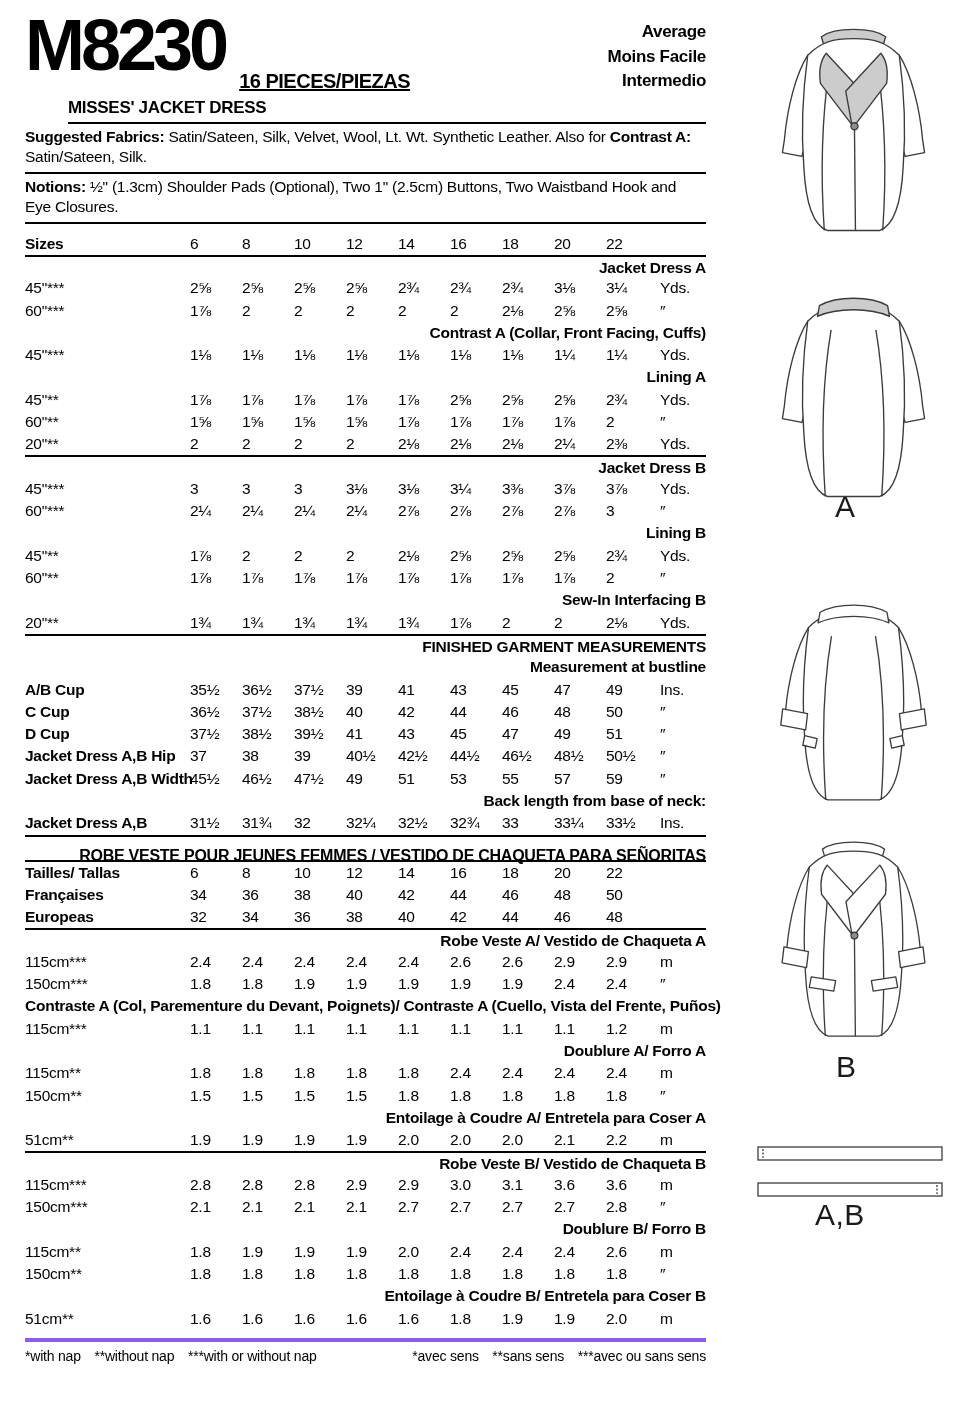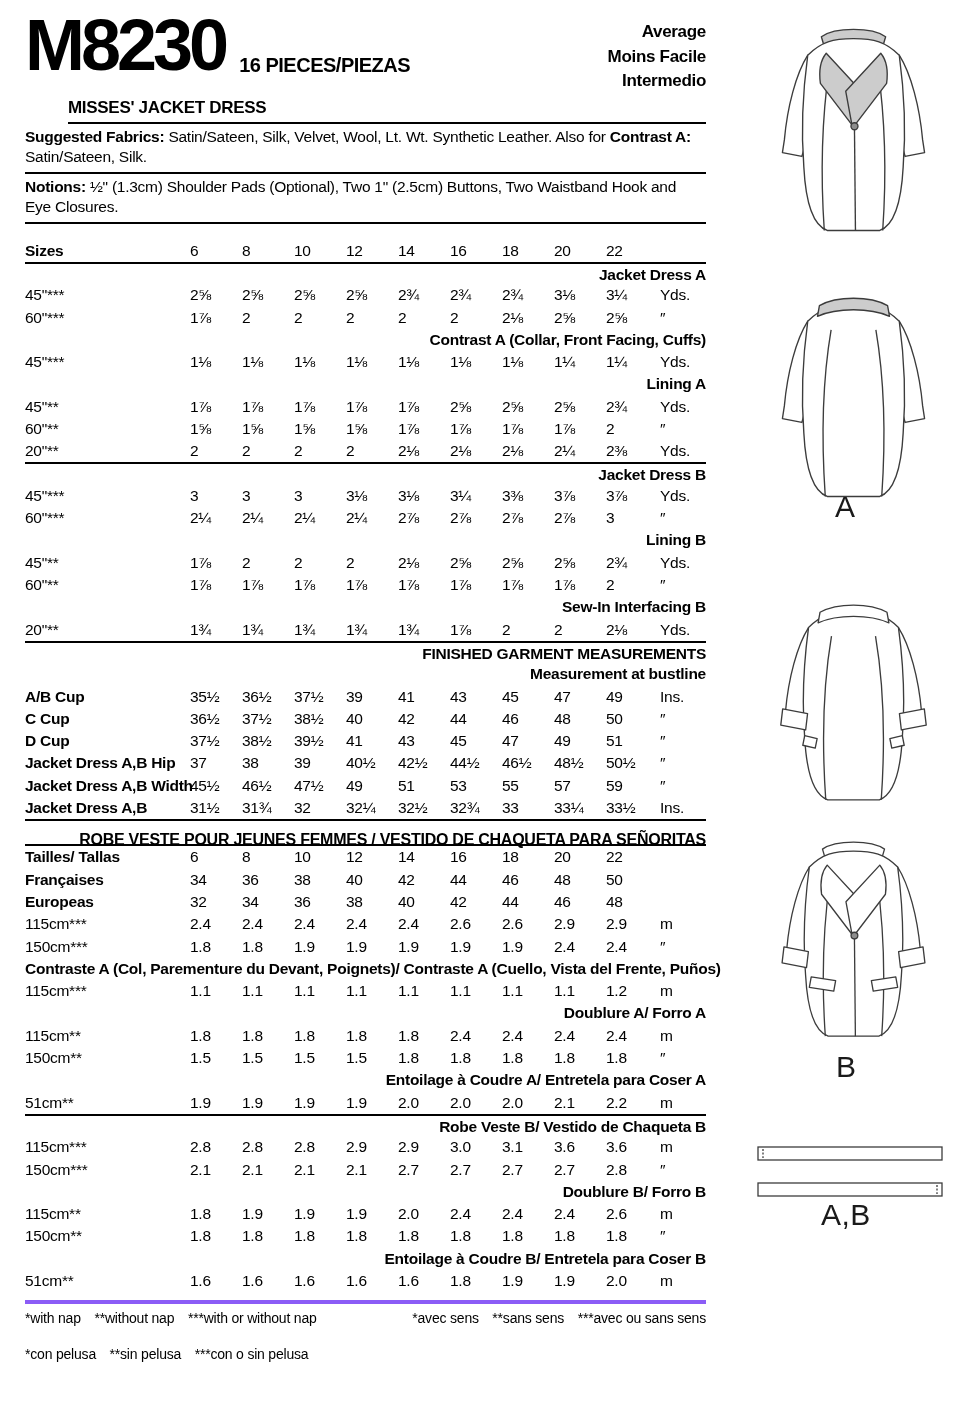--- a/index.html
+++ b/index.html
@@ -4,31 +4,31 @@
 <style>
   * { box-sizing: border-box; }
   html,body { margin:0; padding:0; background:#fff; }
   body { width:963px; height:1405px; font-family:"Liberation Sans",sans-serif; color:#000; }
   .page { position:relative; width:963px; height:1385px; overflow:hidden; background:#fff; }
 
   .main { position:absolute; left:25px; top:12px; width:681px; }
 
   .brand-row { display:flex; align-items:flex-start; }
   .m-number { font-size:72px; font-weight:bold; letter-spacing:-4px; line-height:0.92; }
-  .pieces { font-size:20px; font-weight:bold; letter-spacing:-0.5px; margin:42px 0 0 14px; }
+  .pieces { font-size:20px; font-weight:bold; letter-spacing:-0.5px; margin:58px 0 0 14px;text-decoration:underline; }
   .difficulty { margin-left:auto; text-align:right; font-size:17px; font-weight:bold;
                 line-height:1.45; letter-spacing:-0.3px; padding-top:8px; }
 
   .garment-title { font-size:17px; font-weight:bold; letter-spacing:-0.3px;
                    border-bottom:2px solid #000; padding:2px 0 4px; margin-top:2px;margin-left:43px; }
   .para { font-size:15.5px; letter-spacing:-0.25px; line-height:1.3;
           border-bottom:2px solid #000; padding:3px 0 5px; }
   .para .lead { font-weight:bold; }
 
-  .size-table { margin-top:15px; font-size:15.5px; letter-spacing:-0.25px; }
+  .size-table { margin-top:8px; font-size:15.5px; letter-spacing:-0.25px; }
   .trow { display:grid; grid-template-columns:165px repeat(9,52px) 1fr;
           height:22.3px; align-items:center; }
   .trow.sec { display:block; font-weight:bold; white-space:nowrap; line-height:22.3px;text-align:right; }
   .trow.rule { border-top:2.5px solid #000; }
   .trow.band { font-weight:bold; font-size:16px; height:27px; line-height:22px; padding-top:8px;
                border-top:2.5px solid #000; border-bottom:2.5px solid #000; }
   .rlabel { white-space:nowrap; }
   .rlabel.b { font-weight:bold; }
   .vcell { white-space:nowrap; }
   .ucell { white-space:nowrap; padding-left:2px; }
@@ -289,20 +289,21 @@
           <div class="vcell">46½</div>
           <div class="vcell">47½</div>
           <div class="vcell">49</div>
           <div class="vcell">51</div>
           <div class="vcell">53</div>
           <div class="vcell">55</div>
           <div class="vcell">57</div>
           <div class="vcell">59</div>
           <div class="ucell">″</div>
         </div>
+        <div class="trow sec">Back length from base of neck:</div>
         <div class="trow">
           <div class="rlabel b">Jacket Dress A,B</div>
           <div class="vcell">31½</div>
           <div class="vcell">31¾</div>
           <div class="vcell">32</div>
           <div class="vcell">32¼</div>
           <div class="vcell">32½</div>
           <div class="vcell">32¾</div>
           <div class="vcell">33</div>
           <div class="vcell">33¼</div>
@@ -342,20 +343,21 @@
           <div class="vcell">34</div>
           <div class="vcell">36</div>
           <div class="vcell">38</div>
           <div class="vcell">40</div>
           <div class="vcell">42</div>
           <div class="vcell">44</div>
           <div class="vcell">46</div>
           <div class="vcell">48</div>
           <div class="ucell"></div>
         </div>
+        <div class="trow sec rule">Robe Veste A/ Vestido de Chaqueta A</div>
         <div class="trow">
           <div class="rlabel">115cm***</div>
           <div class="vcell">2.4</div>
           <div class="vcell">2.4</div>
           <div class="vcell">2.4</div>
           <div class="vcell">2.4</div>
           <div class="vcell">2.4</div>
           <div class="vcell">2.6</div>
           <div class="vcell">2.6</div>
           <div class="vcell">2.9</div>
@@ -579,16 +581,16 @@
 
     <svg class="belts" viewBox="0 0 192 64">
       <g stroke="#3c3c3c" stroke-width="1.3" fill="#fff">
         <rect x="3" y="5" width="184" height="13"></rect>
         <path d="M8,7 L8,16" stroke-dasharray="2,1.6" fill="none"></path>
         <rect x="3" y="41" width="184" height="13"></rect>
         <path d="M182,43 L182,52" stroke-dasharray="2,1.6" fill="none"></path>
       </g>
     </svg>
 
-    <div class="fig-label" style="left:118px;top:1198px">A,B</div>
+    <div class="fig-label" style="left:112px;top:1198px">A,B</div>
 
   </div>
 </div>
 
 </body></html>

